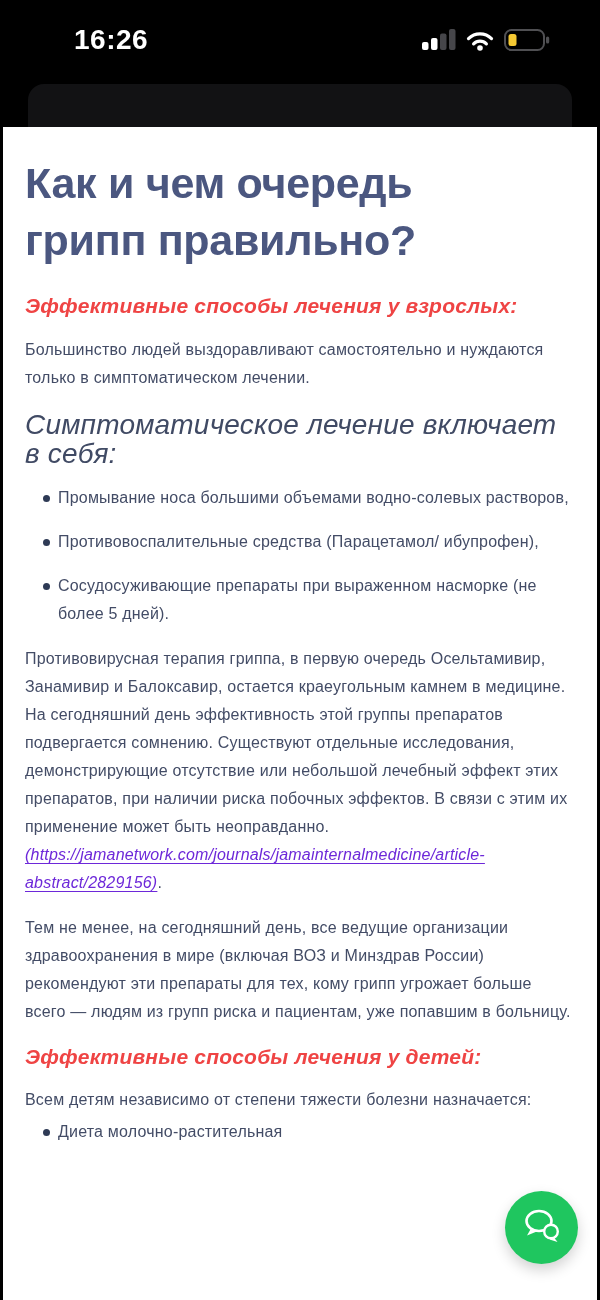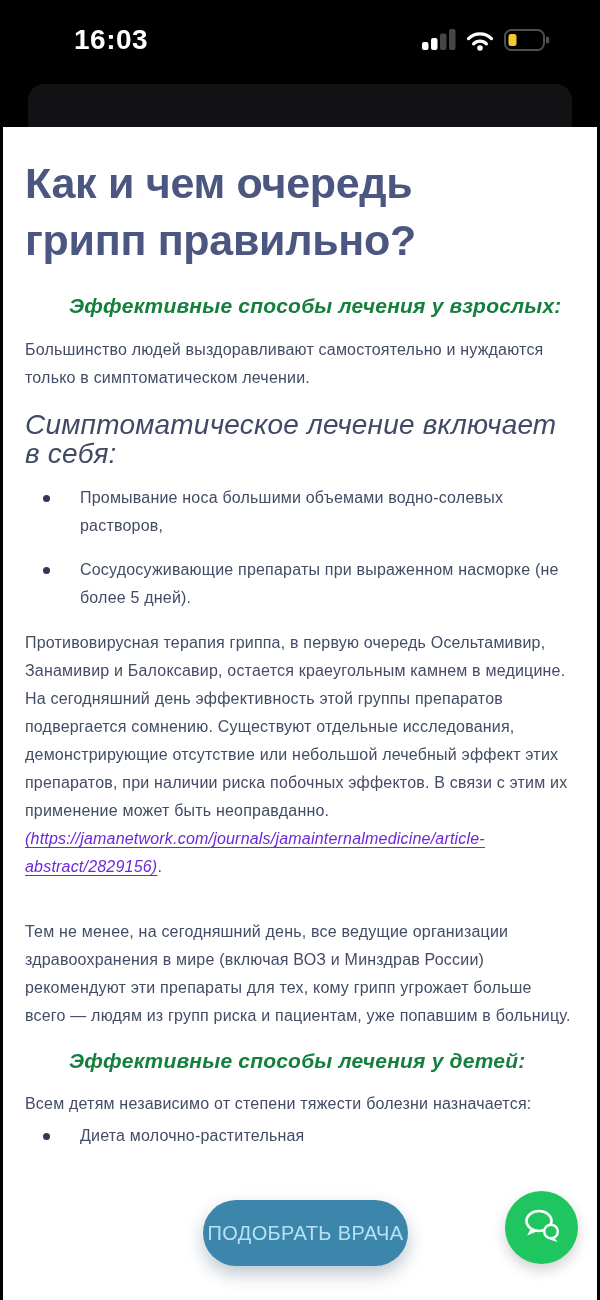--- a/index.html
+++ b/index.html
@@ -47,46 +47,46 @@
     position:absolute; top:127px; bottom:0; left:3px; right:3px;
     background:#ffffff; overflow:hidden; padding:0 22px;
   }
   .page h1{
     margin-top:28px; max-width:445px;
     font-size:43px; line-height:57px; font-weight:700;
     color:#4b5780; letter-spacing:-.3px;
   }
   .subhead{
     font-size:21px; line-height:29px; font-weight:700; font-style:italic;
-    color:#15803d; letter-spacing:.2px;margin-left:44px;
+    color:#ef4444; letter-spacing:.2px;
   }
   .subhead.adults{ margin-top:22px; }
   .subhead.children{ margin-top:16px; }
   .body-p{
     font-size:16px; line-height:28px; color:#434c66; letter-spacing:.2px;
   }
   .p-intro{ margin-top:16px; }
   .lead-italic{
     margin-top:18px; font-style:italic; color:#404a64;
     font-size:28px; line-height:29px; letter-spacing:.2px;
   }
   .blist{ list-style:none; margin-top:16px; }
-  .blist li{ display:flex; gap:30px; padding-left:18px; }
+  .blist li{ display:flex; gap:8px; padding-left:18px; }
   .blist li + li{ margin-top:16px; }
   .bullet-dot{
     flex:0 0 auto; width:7px; height:7px; border-radius:50%;
     background:#2e3a55; margin-top:11px;
   }
   .p-antiviral{ margin-top:17px; }
   .ref-link{
     font-style:italic; color:#6d28d9; text-decoration:underline;
     text-underline-offset:3px; cursor:pointer;
   }
   .nowrap{ white-space:nowrap; }
-  .p-who{ margin-top:37px; }
+  .p-who{ margin-top:17px; }
   .p-children{ margin-top:15px; }
   .blist.partial{ margin-top:4px; }
 
   
   .cta{
     position:absolute; left:203px; top:1200px; width:205px; height:66px;
     border:none; border-radius:33px; background:#3c86ac;
     color:#b7e1f2; font-family:"Liberation Sans", sans-serif;
     font-size:20px; letter-spacing:.4px; cursor:pointer;
     box-shadow:0 8px 18px rgba(15,55,85,.28); z-index:5;
@@ -97,21 +97,21 @@
     display:flex; align-items:center; justify-content:center;
     box-shadow:0 6px 14px rgba(0,0,0,.18); cursor:pointer;
   }
 </style>
 </head>
 <body>
 
 <div class="screen">
 
   <div class="statusbar">
-    <div class="status-time">16:03</div>
+    <div class="status-time">16:26</div>
     <div class="status-icons">
       <span>
         <svg width="34" height="22" viewBox="0 0 34 22">
           <rect x="0" y="13" width="6.5" height="8" rx="2" fill="#ffffff"></rect>
           <rect x="9" y="9" width="6.5" height="12" rx="2" fill="#ffffff"></rect>
           <rect x="18" y="4.5" width="6.5" height="16.5" rx="2" fill="#46464a"></rect>
           <rect x="27" y="0" width="6.5" height="21" rx="2" fill="#46464a"></rect>
         </svg>
       </span>
       <span>
@@ -144,41 +144,44 @@
 
     <p class="lead-italic">Симптоматическое лечение включает в себя:</p>
 
     <ul class="blist">
       <li>
         <span class="bullet-dot"></span>
         <span class="body-p">Промывание носа большими объемами водно-солевых растворов,</span>
       </li>
       <li>
         <span class="bullet-dot"></span>
+        <span class="body-p">Противовоспалительные средства (Парацетамол/ ибупрофен),</span>
+      </li>
+      <li>
+        <span class="bullet-dot"></span>
         <span class="body-p">Сосудосуживающие препараты при выраженном насморке (не более 5 дней).</span>
       </li>
     </ul>
 
     <p class="body-p p-antiviral"><span>Противовирусная терапия гриппа, в первую очередь Осельтамивир, Занамивир и Балоксавир, остается краеугольным камнем в медицине. На сегодняшний день эффективность этой группы препаратов подвергается сомнению. Существуют отдельные исследования, демонстрирующие отсутствие или небольшой лечебный эффект этих препаратов, при наличии риска побочных эффектов. В связи с этим их применение может быть неоправданно. </span><a class="ref-link"><span class="nowrap">(https://jamanetwork.com/journals/jamainternalmedicine/article-</span><br><span>abstract/2829156)</span></a><span>.</span></p>
 
     <p class="body-p p-who">Тем не менее, на сегодняшний день, все ведущие организации здравоохранения в мире (включая ВОЗ и Минздрав России) рекомендуют эти препараты для тех, кому грипп угрожает больше всего — людям из групп риска и пациентам, уже попавшим в больницу.</p>
 
     <p class="subhead children">Эффективные способы лечения у детей:</p>
 
     <p class="body-p p-children">Всем детям независимо от степени тяжести болезни назначается:</p>
 
     <ul class="blist partial">
       <li>
         <span class="bullet-dot"></span>
         <span class="body-p">Диета молочно-растительная</span>
       </li>
     </ul>
   </div>
 
-  <button class="cta">ПОДОБРАТЬ ВРАЧА</button>
 
   <div class="fab">
     <span>
       <svg width="40" height="36" viewBox="0 0 40 36">
         <ellipse cx="17" cy="13" rx="12.5" ry="10" fill="none" stroke="#ffffff" stroke-width="2.6"></ellipse>
         <path d="M9 20.5 L5 27.5 L16 23" fill="#ffffff"></path>
         <circle cx="29" cy="23.5" r="6.8" fill="#1fc65f" stroke="#ffffff" stroke-width="2.4"></circle>
         <path d="M32 29.5 L35.5 34 L27.5 31.5" fill="#ffffff"></path>
       </svg>
     </span>

